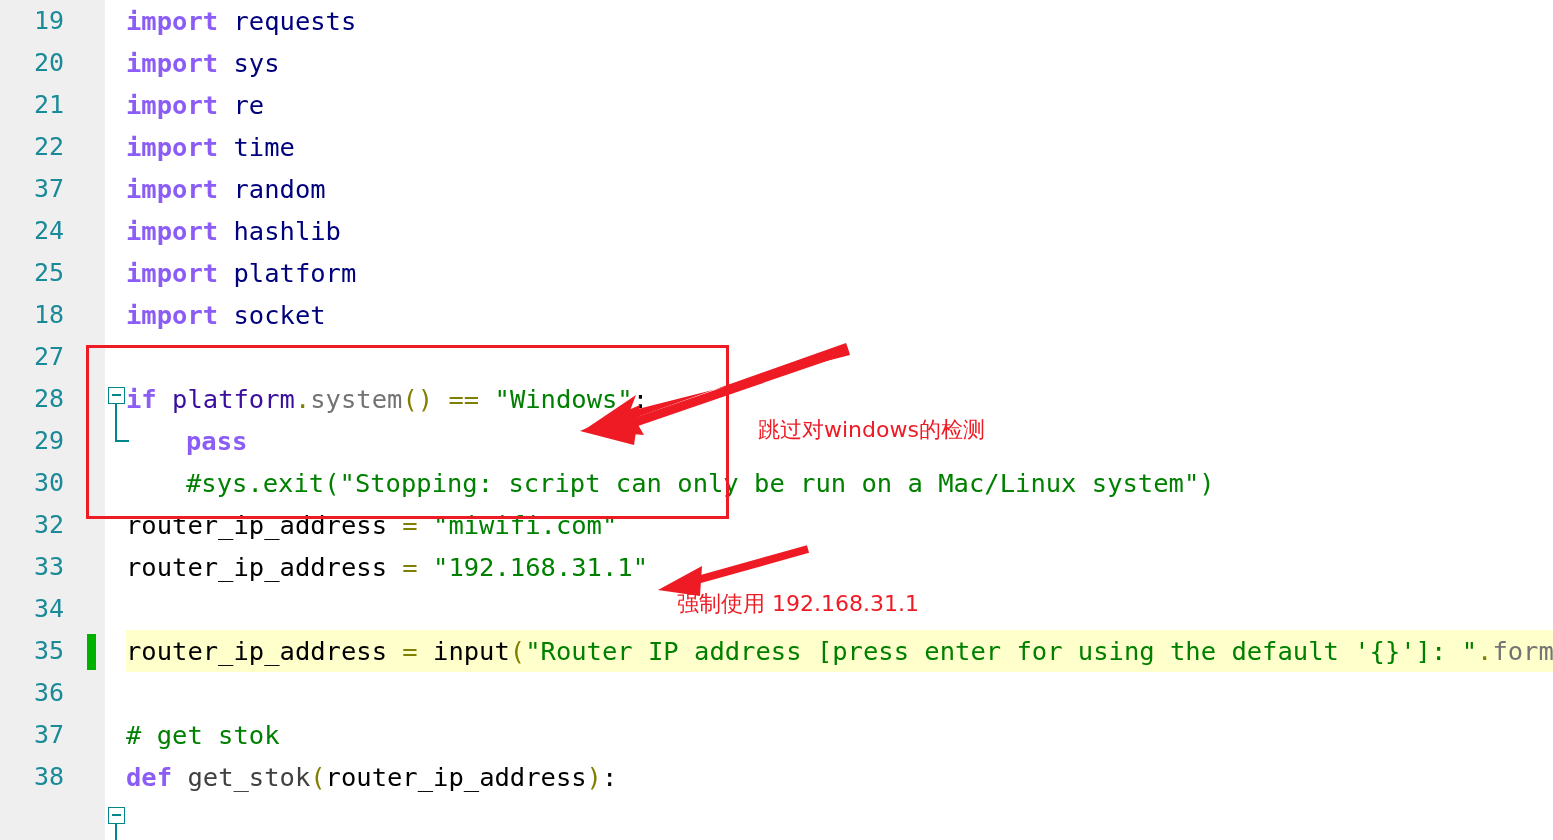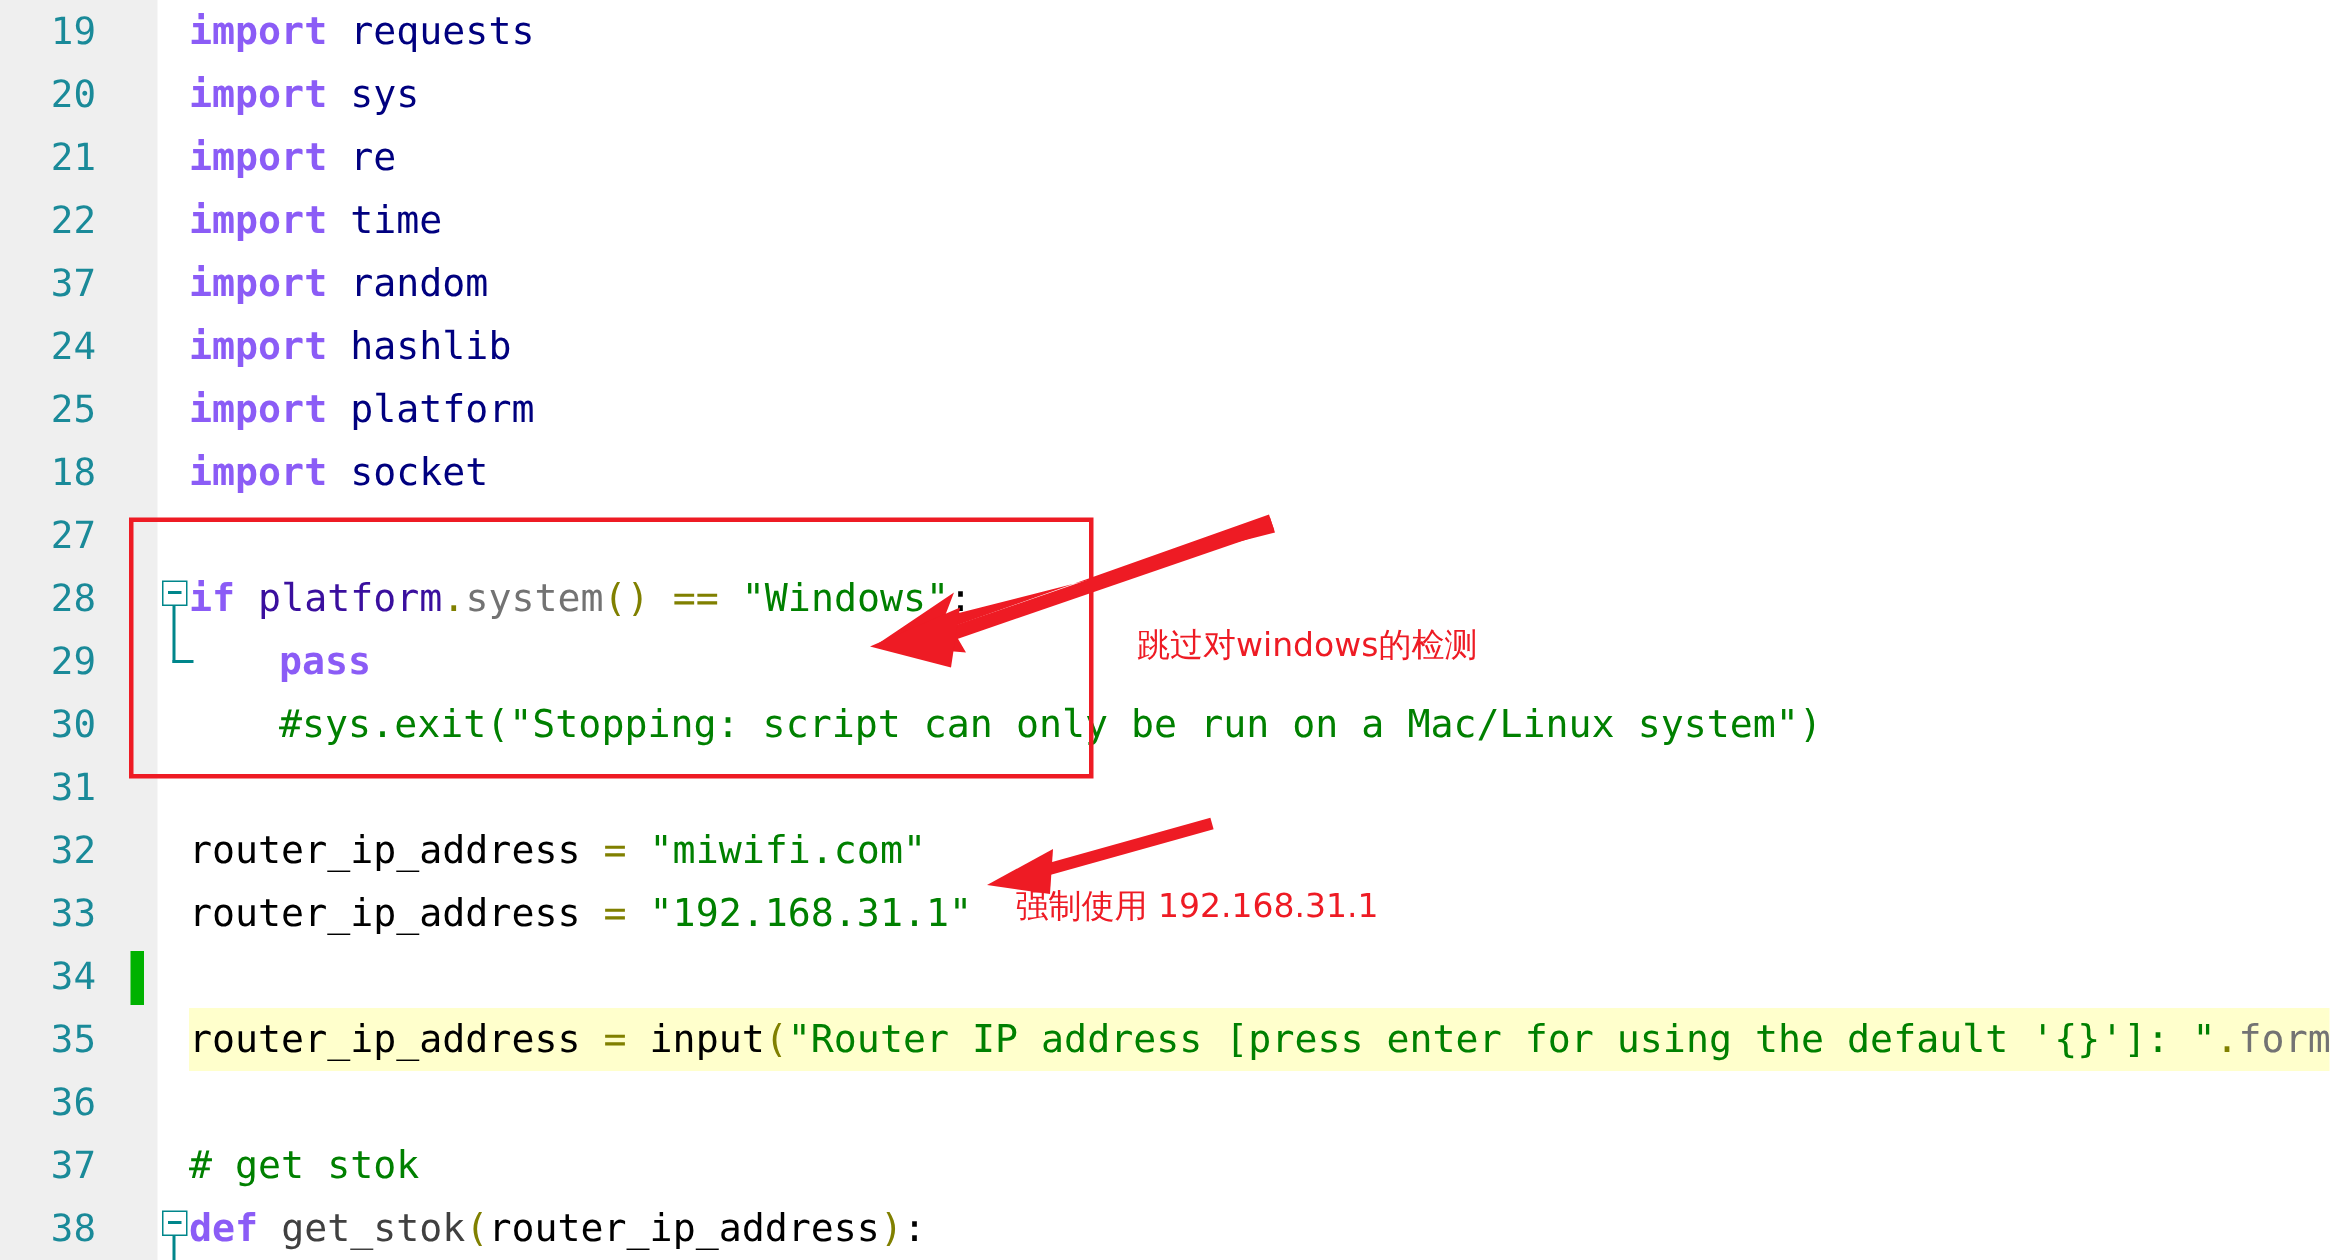--- a/index.html
+++ b/index.html
@@ -228,24 +228,20 @@
     <div class="row">
       <span class="lnum">29</span>
       <span class="code" style="left:186px;text-align:right;"><span class="kw">pass</span></span>
     </div>
 
     <div class="row">
       <span class="lnum">30</span>
       <span class="code" style="left:186px;"><span class="cmt">#sys.exit("Stopping: script can only be run on a Mac/Linux system")</span></span>
     </div>
 
-    <div class="row">
-      <span class="lnum">31</span>
-      <span class="code"></span>
-    </div>
 
     <div class="row">
       <span class="lnum">32</span>
       <span class="code"><span class="id">router_ip_address</span><span class="op"> = </span><span class="str">"miwifi.com"</span></span>
     </div>
 
     <div class="row">
       <span class="lnum">33</span>
       <span class="code"><span class="id">router_ip_address</span><span class="op"> = </span><span class="str">"192.168.31.1"</span></span>
     </div>

